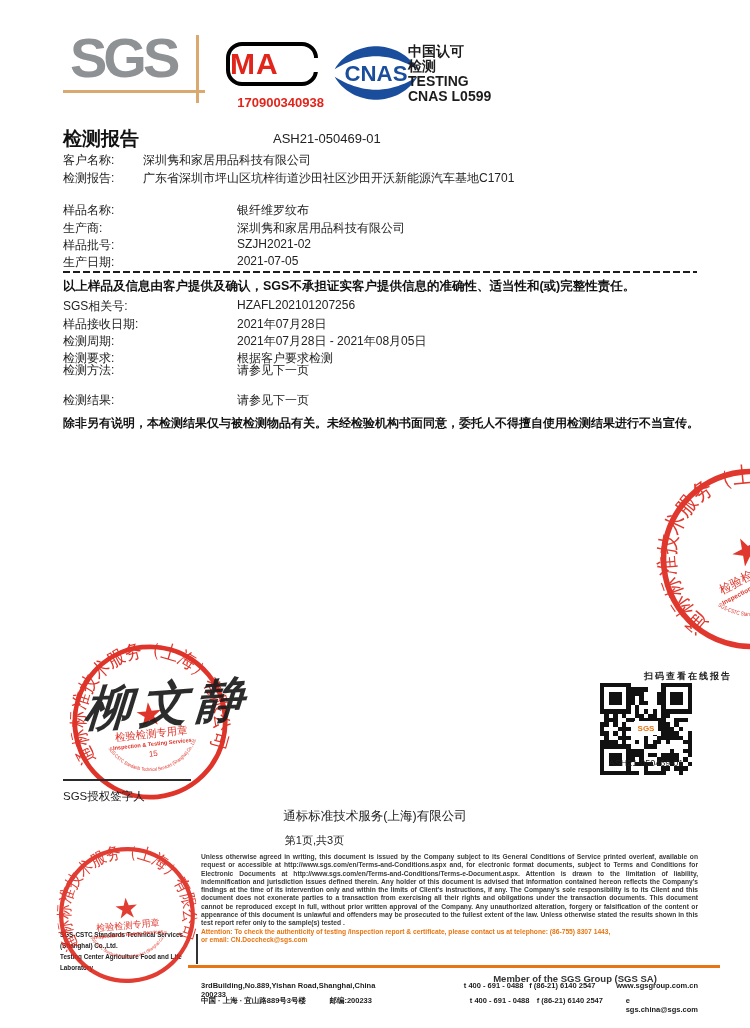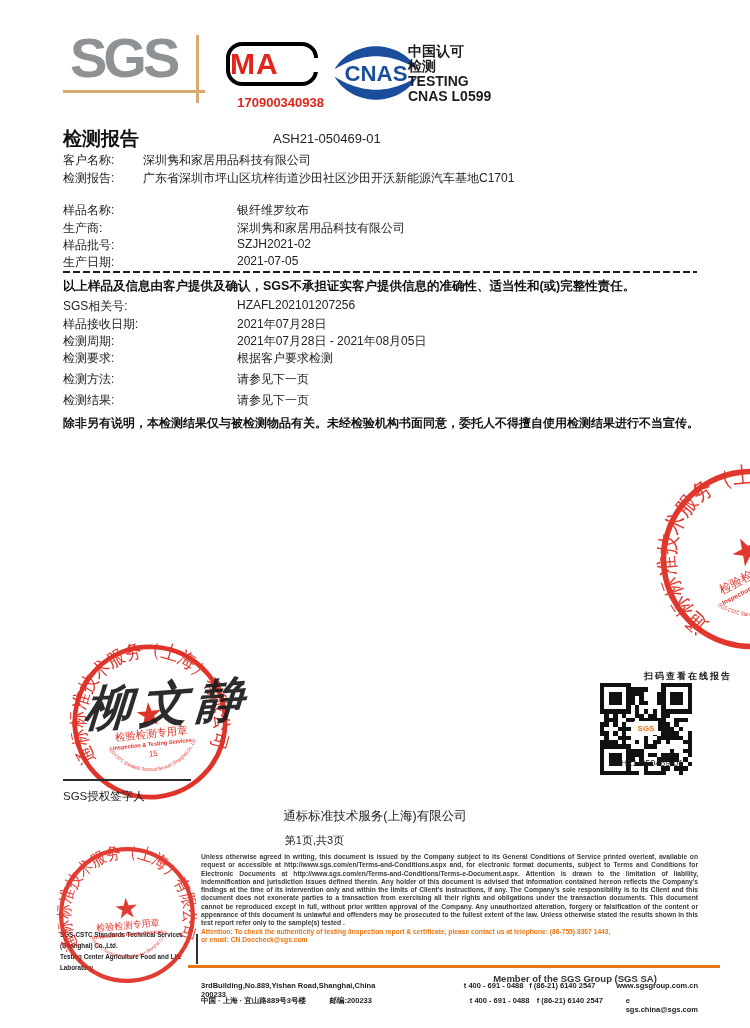--- a/index.html
+++ b/index.html
@@ -125,21 +125,21 @@
     <span class="val">2021年07月28日</span>
   </div>
   <div class="frow v174" style="top:333px">
     <span>检测周期:</span>
     <span class="val">2021年07月28日 - 2021年08月05日</span>
   </div>
   <div class="frow v174" style="top:350px">
     <span>检测要求:</span>
     <span class="val">根据客户要求检测</span>
   </div>
-  <div class="frow v174" style="top:371px">
+  <div class="frow v174" style="top:362px">
     <span>检测方法:</span>
     <span class="val">请参见下一页</span>
   </div>
   <div class="frow v174" style="top:392px">
     <span>检测结果:</span>
     <span class="val">请参见下一页</span>
   </div>
 
   <div class="bold-note" style="top:415px;font-size:12px">除非另有说明，本检测结果仅与被检测物品有关。未经检验机构书面同意，委托人不得擅自使用检测结果进行不当宣传。</div>
 

